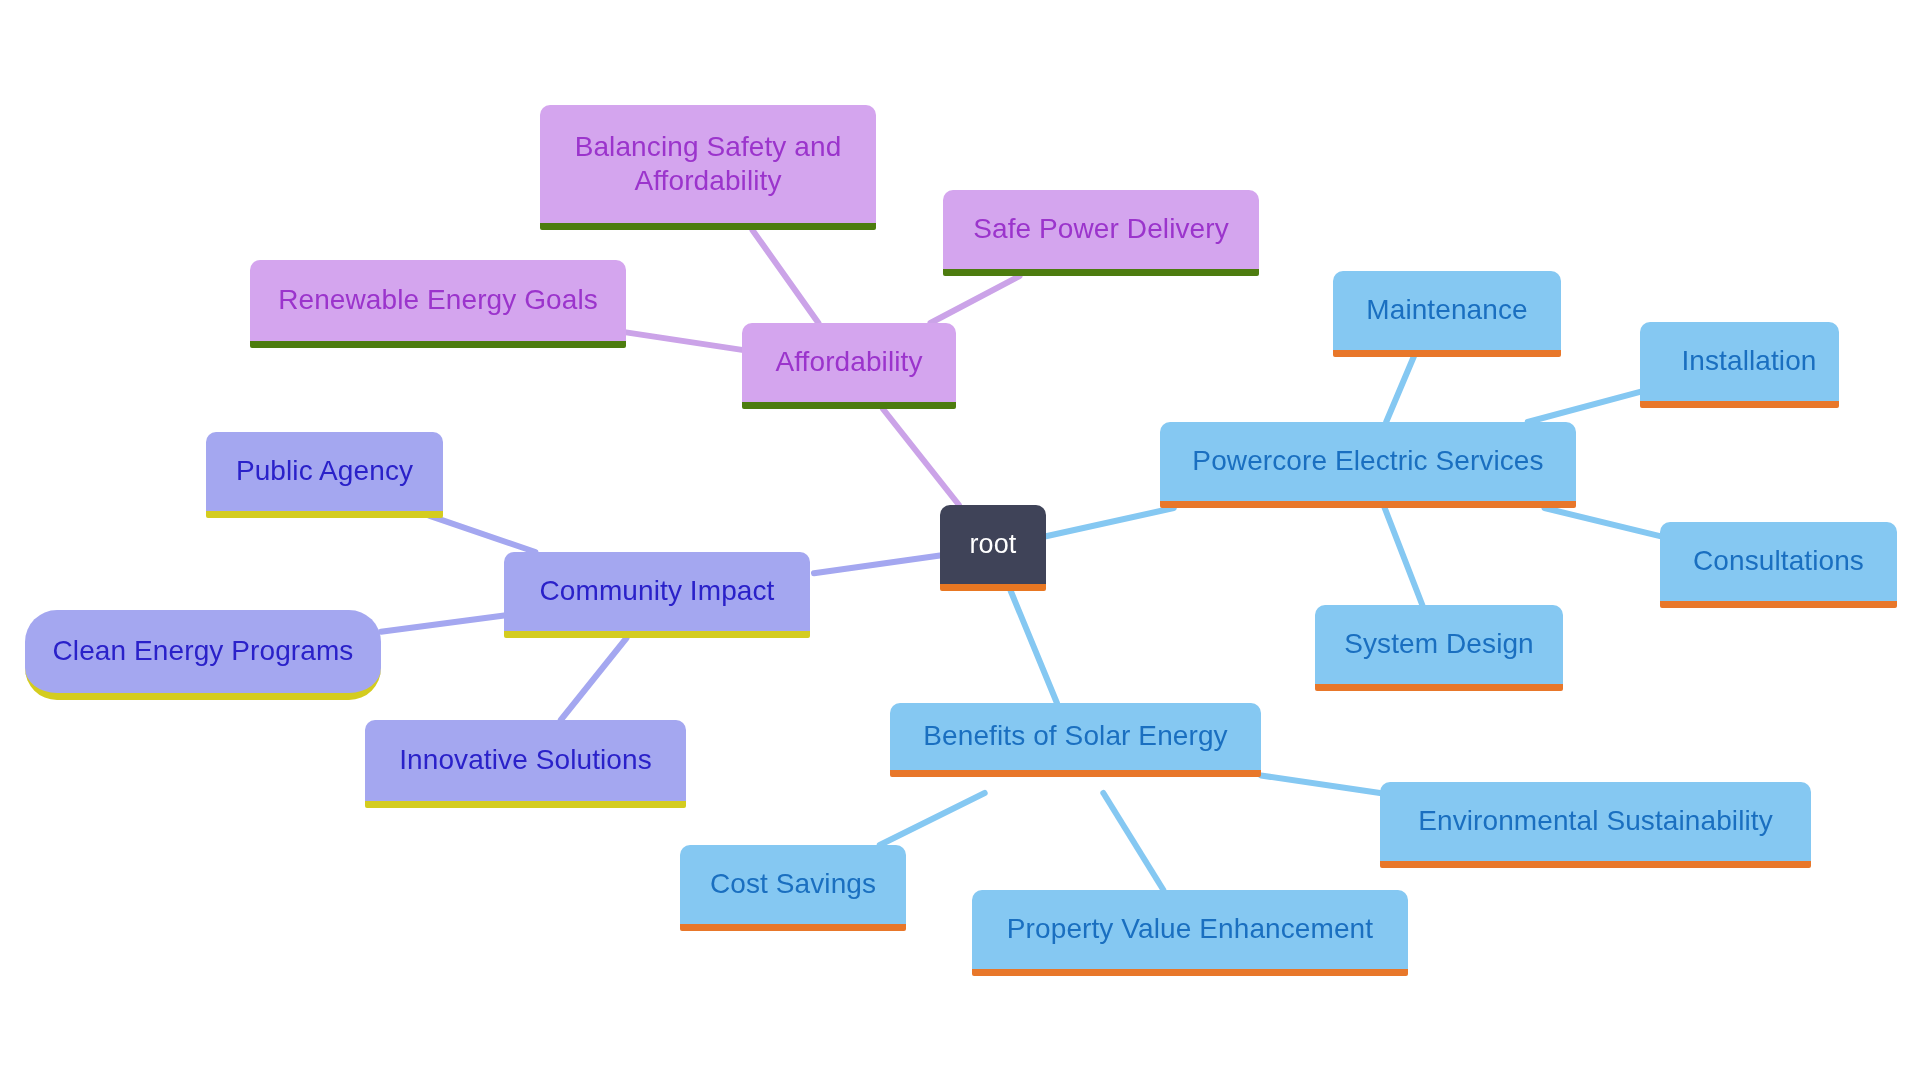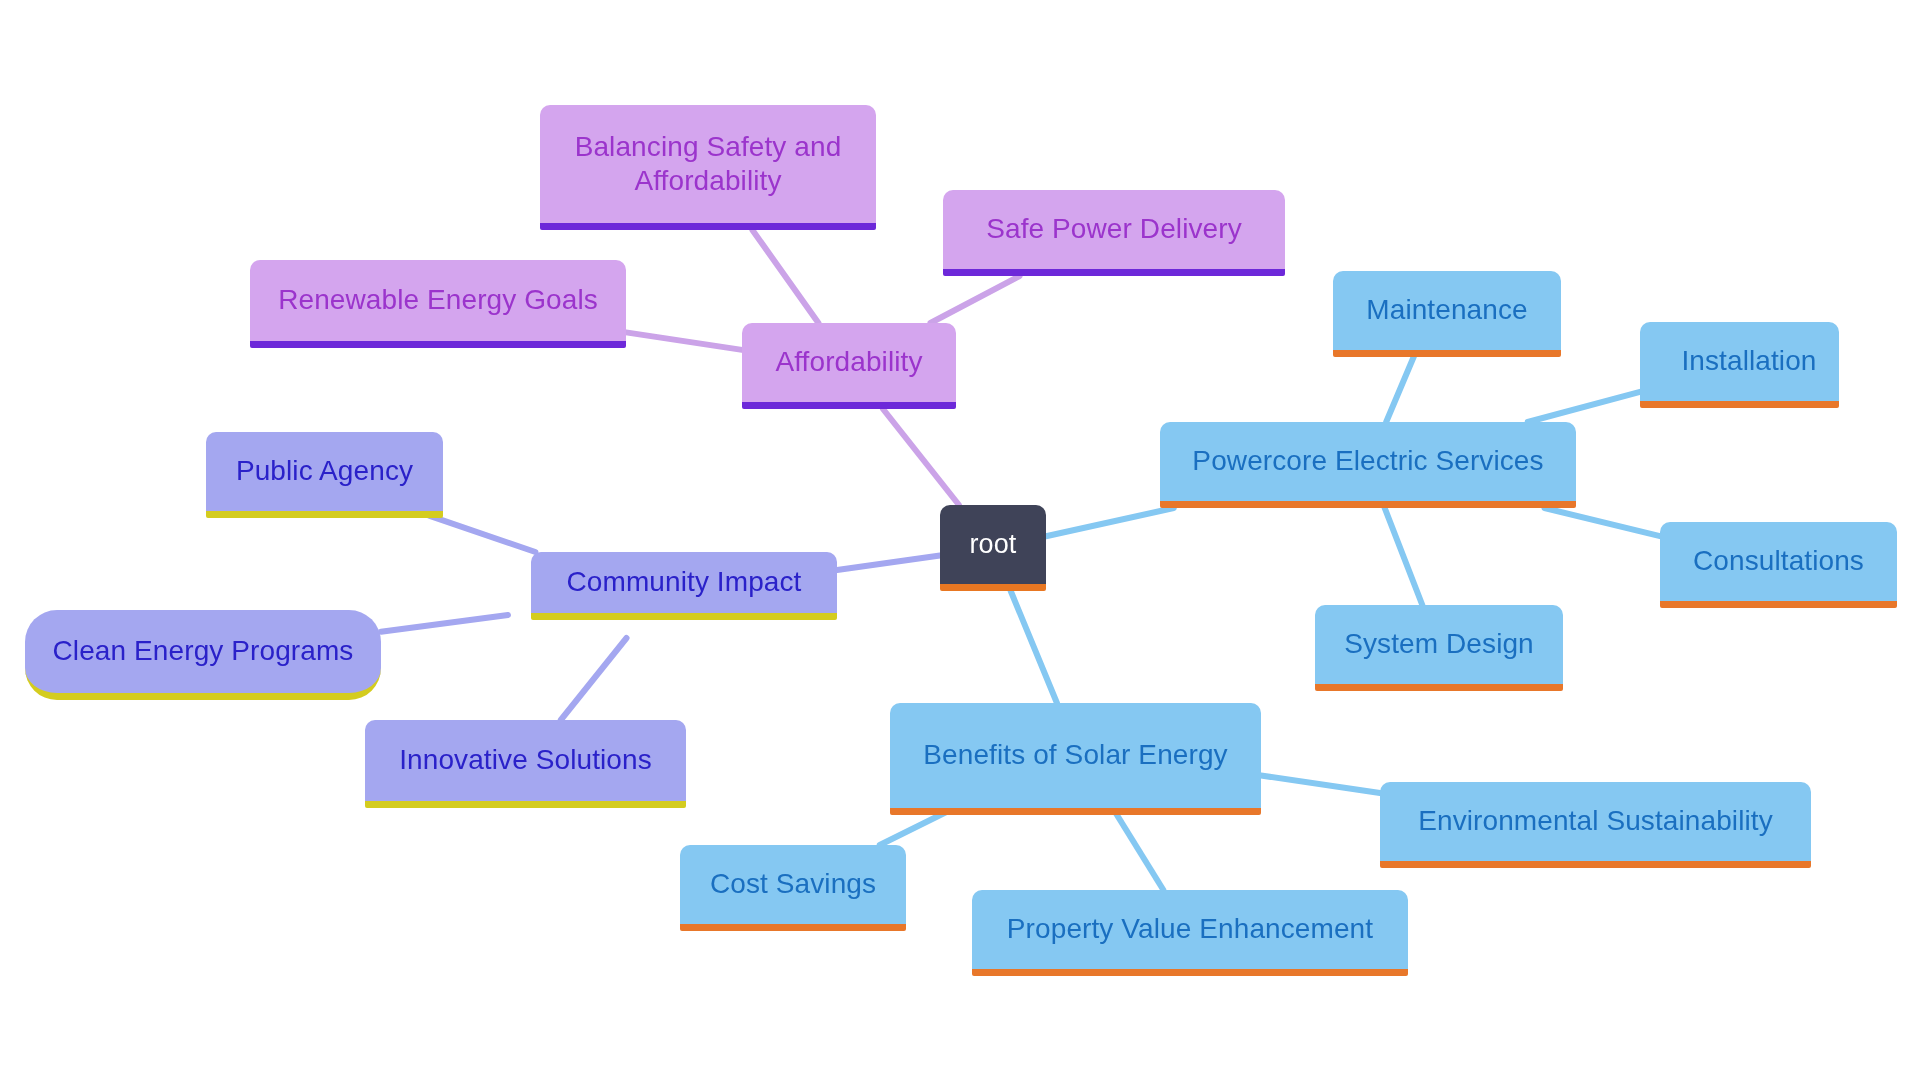--- a/index.html
+++ b/index.html
@@ -49,21 +49,21 @@
   }
   .node-blue {
     background: #85c8f2;
     color: #1a6fc0;
     border-bottom: 7px solid #e8772a;
     font-size: 28px;
   }
   .node-purple {
     background: #d4a5ee;
     color: #9b34cc;
-    border-bottom: 7px solid #6d28d9;
+    border-bottom: 7px solid #4d7c0f;
     font-size: 28px;
   }
   .node-violet {
     background: #a4a7f0;
     color: #2a21c9;
     border-bottom: 7px solid #d4cc1f;
     font-size: 28px;
   }
 </style>
 </head>
@@ -89,27 +89,27 @@
       <line x1="508" y1="615.0436681222708" x2="381" y2="631.6812227074236" stroke="#a4a7f0" stroke-width="6" stroke-linecap="round"></line>
       <line x1="626.5236686390532" y1="638" x2="560.7781065088757" y2="720" stroke="#a4a7f0" stroke-width="6" stroke-linecap="round"></line>
     </svg>
   <div id="node-layer">
       <div class="node node-root" style="left: 940px; top: 505px; width: 106px; height: 86px; font-size: 27px;"><span>root</span></div>
       <div class="node node-blue" style="left: 1160px; top: 422px; width: 416px; height: 86px; font-size: 28px;"><span>Powercore Electric Services</span></div>
       <div class="node node-blue" style="left: 1333px; top: 235px; width: 228px; height: 86px; font-size: 28px; margin-top: 36px;"><span>Maintenance</span></div>
       <div class="node node-blue" style="left: 1640px; top: 322px; width: 199px; height: 86px; font-size: 28px; padding-left: 33px;"><span>Installation</span></div>
       <div class="node node-blue" style="left: 1660px; top: 522px; width: 237px; height: 86px; font-size: 28px;"><span>Consultations</span></div>
       <div class="node node-blue" style="left: 1315px; top: 605px; width: 248px; height: 86px; font-size: 28px;"><span>System Design</span></div>
-      <div class="node node-blue" style="left: 890px; top: 703px; width: 371px; height: 112px; font-size: 28px; text-align: center;"><span>Benefits of Solar Energy</span></div>
+      <div class="node node-blue" style="left: 890px; top: 703px; width: 371px; height: 74px; font-size: 28px; text-align: center;"><span>Benefits of Solar Energy</span></div>
       <div class="node node-blue" style="left: 680px; top: 845px; width: 226px; height: 86px; font-size: 28px;"><span>Cost Savings</span></div>
       <div class="node node-blue" style="left: 972px; top: 890px; width: 436px; height: 86px; font-size: 28px;"><span>Property Value Enhancement</span></div>
       <div class="node node-blue" style="left: 1380px; top: 782px; width: 431px; height: 86px; font-size: 28px;"><span>Environmental Sustainability</span></div>
       <div class="node node-purple" style="left: 742px; top: 323px; width: 214px; height: 86px; font-size: 28px;"><span>Affordability</span></div>
       <div class="node node-purple" style="left: 540px; top: 105px; width: 336px; height: 125px; font-size: 28px;"><span>Balancing Safety and
 Affordability</span></div>
-      <div class="node node-purple" style="left: 943px; top: 190px; width: 342px; height: 86px; font-size: 28px;"><span>Safe Power Delivery</span></div>
+      <div class="node node-purple" style="left: 943px; top: 190px; width: 316px; height: 86px; font-size: 28px;"><span>Safe Power Delivery</span></div>
       <div class="node node-purple" style="left: 250px; top: 260px; width: 376px; height: 88px; font-size: 28px;"><span>Renewable Energy Goals</span></div>
-      <div class="node node-violet" style="left: 531px; top: 552px; width: 306px; height: 68px; font-size: 28px;"><span>Community Impact</span></div>
+      <div class="node node-violet" style="left: 504px; top: 552px; width: 306px; height: 86px; font-size: 28px;"><span>Community Impact</span></div>
       <div class="node node-violet" style="left: 192px; top: 432px; width: 237px; height: 86px; font-size: 28px; margin-left: 14px;"><span>Public Agency</span></div>
       <div class="node node-violet" style="left: 25px; top: 610px; width: 356px; height: 90px; font-size: 28px; border-radius: 32px;"><span>Clean Energy Programs</span></div>
       <div class="node node-violet" style="left: 365px; top: 720px; width: 321px; height: 88px; font-size: 28px;"><span>Innovative Solutions</span></div>
     </div>
 </div>
 
 </body></html>

